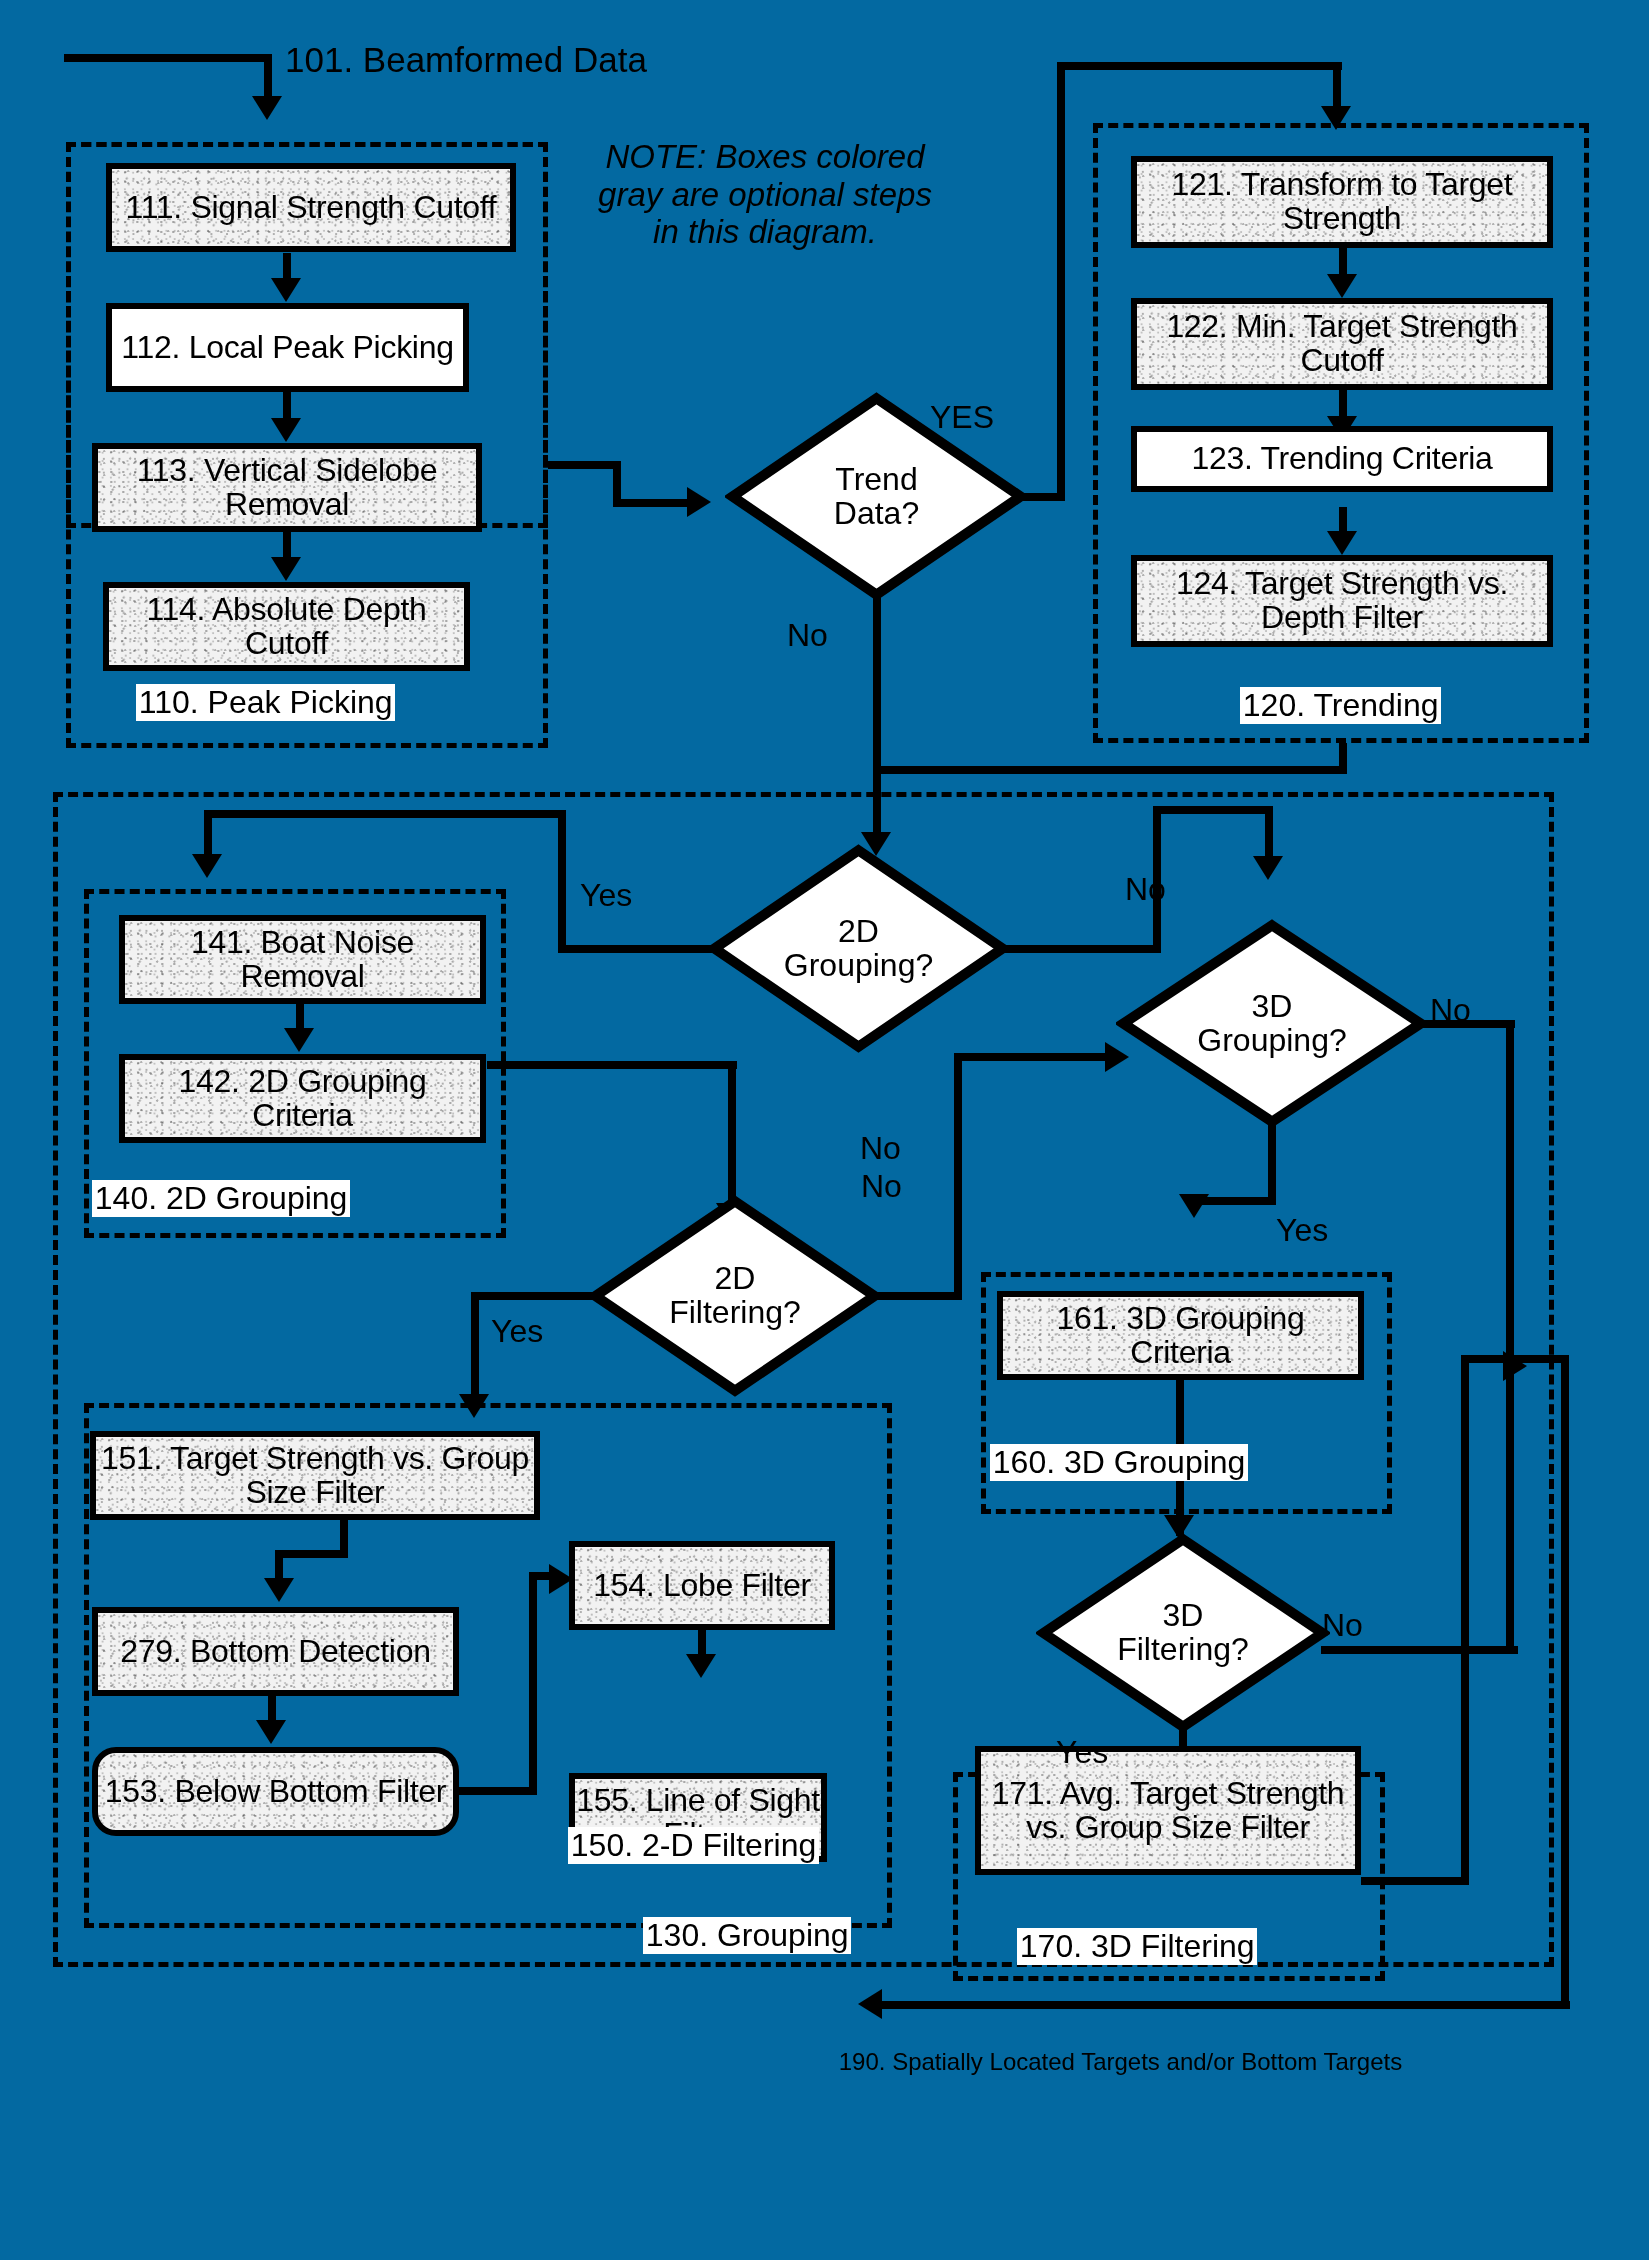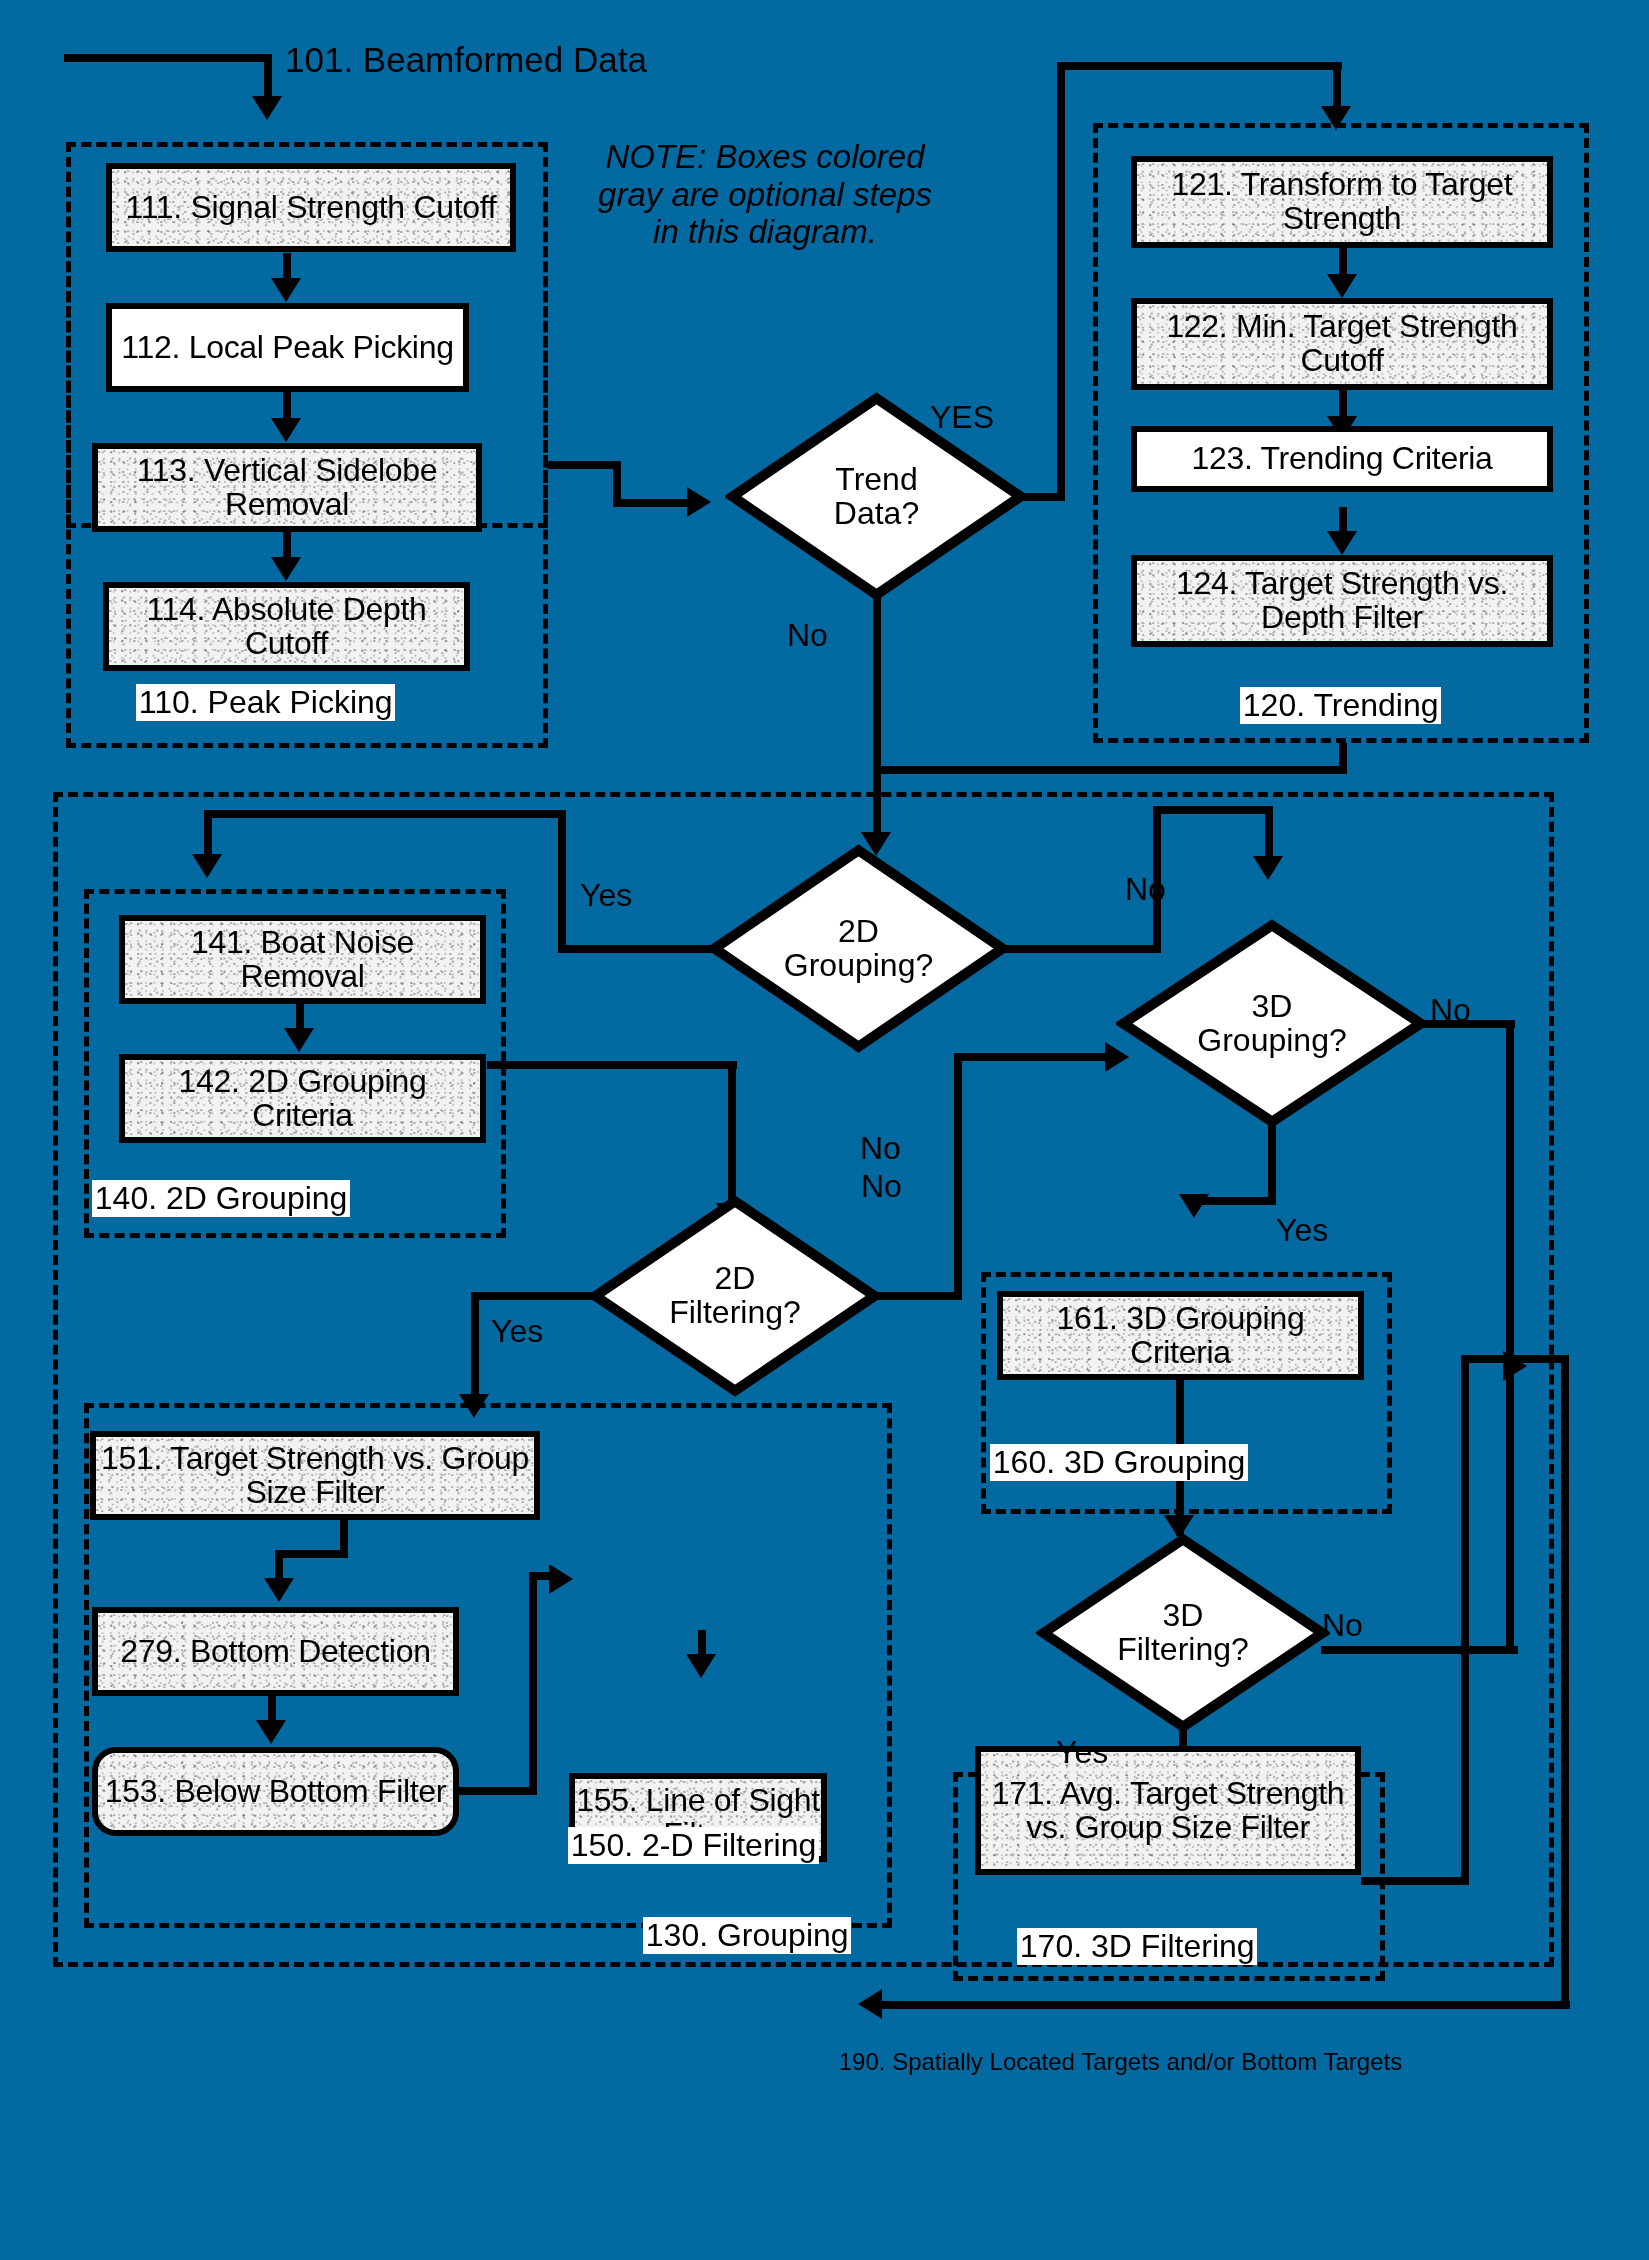--- a/index.html
+++ b/index.html
@@ -281,20 +281,23 @@
 
   <div class="box gray" style="left:92px;top:1747px;width:367px;height:89px;border-radius:24px;">
     <span>153. Below Bottom Filter</span>
   </div>
 
   <div class="ln" style="left:459px;top:1787px;width:78px;height:8.3px;"></div>
   <div class="ln" style="left:529px;top:1572px;width:8.3px;height:223px;"></div>
   <div class="ln" style="left:529px;top:1572px;width:27.5px;height:8.3px;"></div>
   <div class="arrow right" style="left:549px;top:1564px;"></div>
 
+  <div class="box gray" style="left:569px;top:1541px;width:266px;height:89px;">
+    <span>154. Lobe Filter</span>
+  </div>
   <div class="ln" style="left:698px;top:1630px;width:8.3px;height:29px;"></div>
   <div class="arrow down" style="left:686px;top:1654px;"></div>
 
   <div class="box gray" style="left:569px;top:1773px;width:258px;height:89px;">
     <span>155. Line of Sight Filter</span>
   </div>
 
   <div class="group" style="left:981px;top:1272px;width:411px;height:242px;"></div>
   <div class="grouplabel" style="left:990px;top:1444px;">160. 3D Grouping</div>
 

